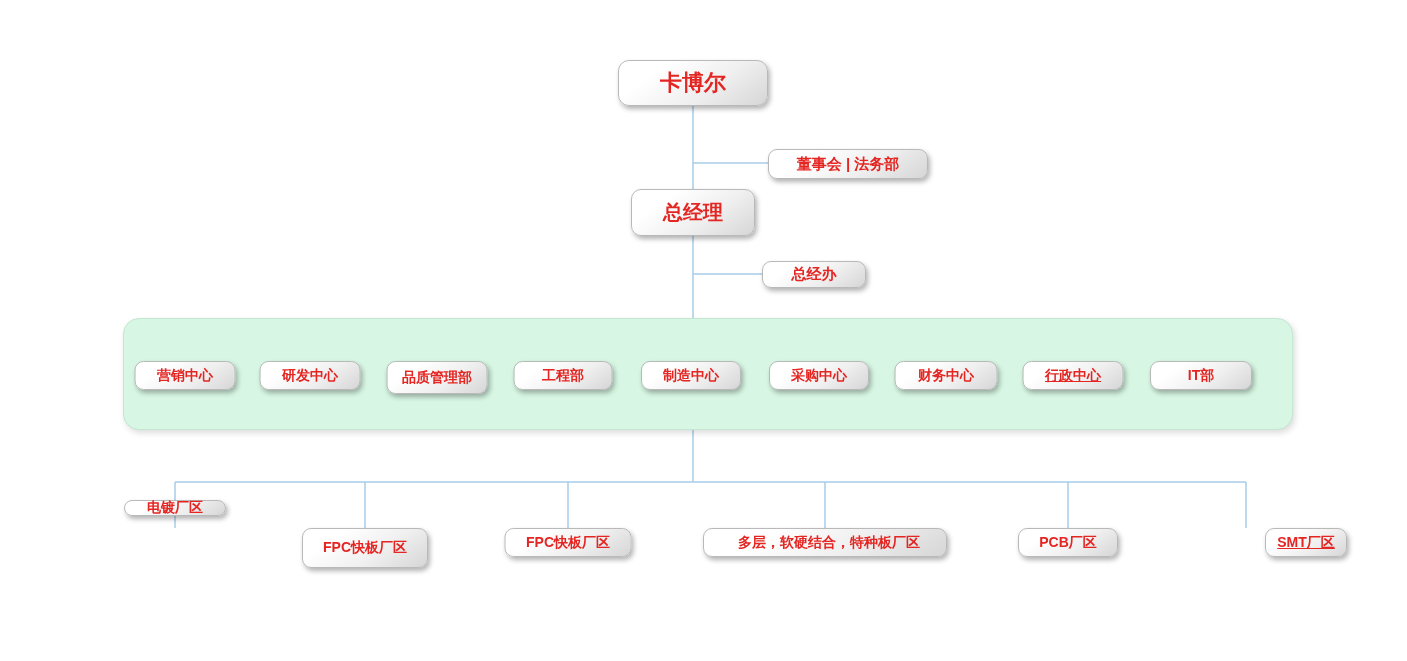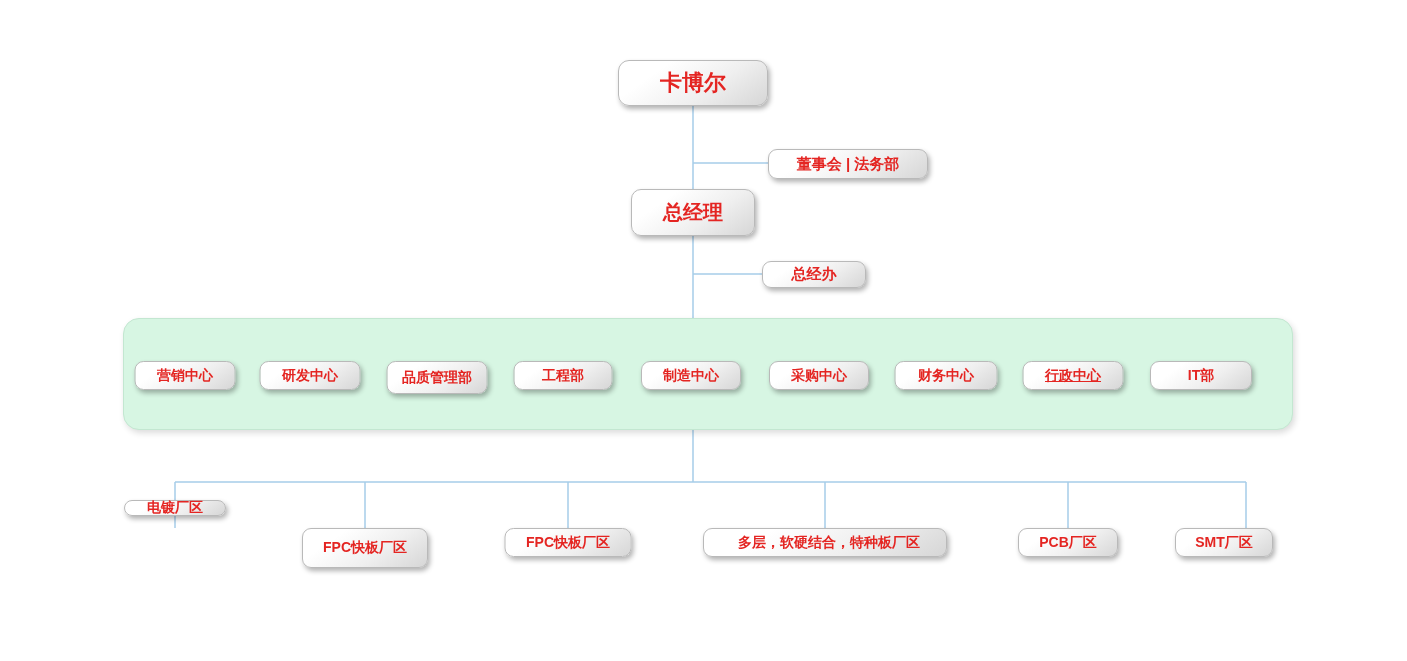--- a/index.html
+++ b/index.html
@@ -100,15 +100,15 @@
   <div class="node node-mid" style="left:819px; top:361px; width:100px; height:29px;">采购中心</div>
   <div class="node node-mid" style="left:946px; top:361px; width:103px; height:29px;">财务中心</div>
   <div class="node node-mid" style="left:1073px; top:361px; width:101px; height:29px;text-decoration:underline;">行政中心</div>
   <div class="node node-mid" style="left:1201px; top:361px; width:102px; height:29px;">IT部</div>
 
   <div class="node node-mid" style="left:175px; top:500px; width:102px; height:16px;">电镀厂区</div>
   <div class="node node-mid" style="left:365px; top:528px; width:126px; height:40px;">FPC快板厂区</div>
   <div class="node node-mid" style="left:568px; top:528px; width:127px; height:29px;">FPC快板厂区</div>
   <div class="node node-mid" style="left:825px; top:528px; width:244px; height:29px;padding-left:8px;">多层，软硬结合，特种板厂区</div>
   <div class="node node-mid" style="left:1068px; top:528px; width:100px; height:29px;">PCB厂区</div>
-  <div class="node node-mid" style="left:1224px; top:528px; width:98px; height:29px;">SMT厂区</div>
+  <div class="node node-mid" style="left:1306px; top:528px; width:82px; height:29px;text-decoration:underline;">SMT厂区</div>
 
 </div>
 
 </body></html>

